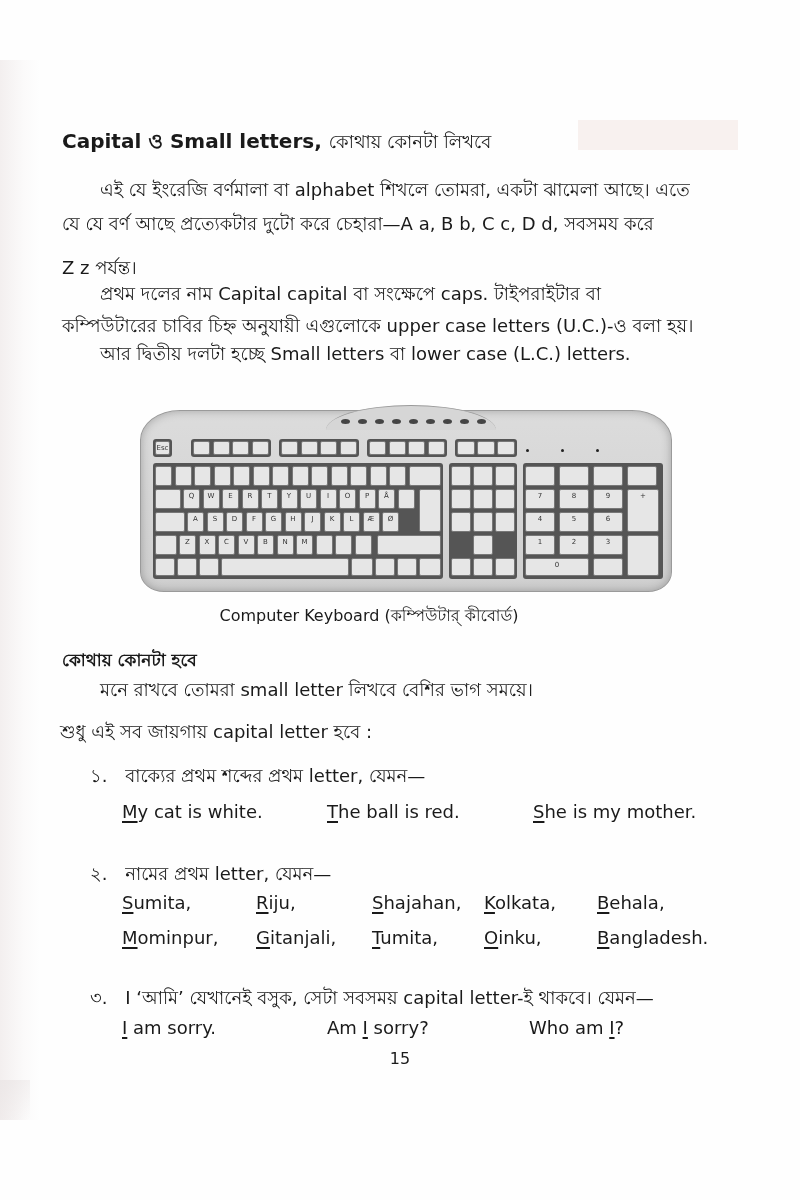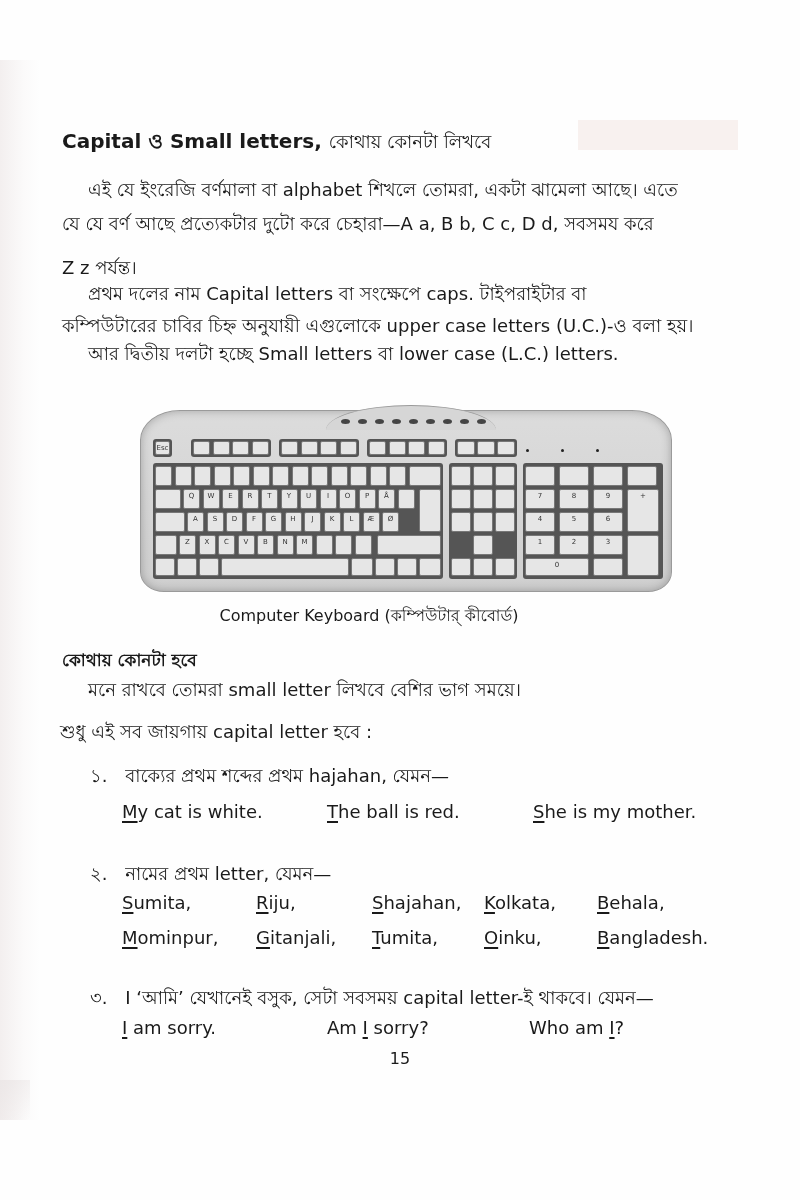--- a/index.html
+++ b/index.html
@@ -17,21 +17,21 @@
       position: absolute; left: 0; top: 1080px; width: 30px; height: 40px;
       background: linear-gradient(to bottom right, #ece7e7, rgba(254,254,254,0));
     }
     .stain {
       position: absolute; left: 578px; top: 120px; width: 160px; height: 30px;
       background: rgba(244, 232, 228, 0.6);
     }
     .line { position: absolute; white-space: nowrap; font-size: 18px; line-height: 24px; }
     .title { left: 62px; top: 129px; font-size: 20px; font-weight: bold; }
     .title .bn { font-weight: normal; font-size: 18px; }
-    .ind { left: 88px; }
+    .ind { left: 100px; }
     .nl  { left: 62px; }
     .caption { left: 0; width: 738px; text-align: center; top: 604px; font-size: 16px; }
     .subhead { left: 62px; top: 648px; font-weight: bold; font-size: 17px; }
     .ex { font-size: 18px; }
     u { text-decoration: underline; text-underline-offset: 3px; text-decoration-thickness: 1.5px; }
     .grid-name { position: absolute; font-size: 18px; white-space: nowrap; }
     .page-number { left: 0; width: 800px; text-align: center; top: 1047px; font-size: 16px; }
 
     
     .keyboard {
@@ -62,21 +62,21 @@
 
 <div class="line title">
   <span>Capital ও Small letters,</span>
   <span class="bn">কোথায় কোনটা লিখবে</span>
 </div>
 
 <div class="line ind" style="top:178px">এই যে ইংরেজি বর্ণমালা বা alphabet শিখলে তোমরা, একটা ঝামেলা আছে। এতে</div>
 <div class="line nl" style="top:212px">যে যে বর্ণ আছে প্রত্যেকটার দুটো করে চেহারা—A a, B b, C c, D d, সবসময করে</div>
 <div class="line nl" style="top:256px">Z z পর্যন্ত।</div>
 
-<div class="line ind" style="top:282px">প্রথম দলের নাম Capital letters বা সংক্ষেপে caps. টাইপরাইটার বা</div>
+<div class="line ind" style="top:282px">প্রথম দলের নাম Capital capital বা সংক্ষেপে caps. টাইপরাইটার বা</div>
 <div class="line nl" style="top:314px">কম্পিউটারের চাবির চিহ্ন অনুযায়ী এগুলোকে upper case letters (U.C.)-ও বলা হয়।</div>
 <div class="line ind" style="top:342px">আর দ্বিতীয় দলটা হচ্ছে Small letters বা lower case (L.C.) letters.</div>
 
 <div class="keyboard" id="kb">
   <div class="kb-hump"></div>
 <div class="media-btn" style="left: 200px; top: 8px; width: 9px; height: 5px;"></div>
     <div class="media-btn" style="left: 217px; top: 8px; width: 9px; height: 5px;"></div>
     <div class="media-btn" style="left: 234px; top: 8px; width: 9px; height: 5px;"></div>
     <div class="media-btn" style="left: 251px; top: 8px; width: 9px; height: 5px;"></div>
     <div class="media-btn" style="left: 268px; top: 8px; width: 9px; height: 5px;"></div>
@@ -204,21 +204,21 @@
   </div>
 
 <div class="line caption">Computer Keyboard (কম্পিউটার্ কীবোর্ড)</div>
 
 <div class="line subhead">কোথায় কোনটা হবে</div>
 <div class="line ind" style="top:678px">মনে রাখবে তোমরা small letter লিখবে বেশির ভাগ সময়ে।</div>
 <div class="line" style="left:60px; top:720px">শুধু এই সব জায়গায় capital letter হবে :</div>
 
 <div class="line" style="left:90px; top:764px">
   <span>১.</span>
-  <span style="margin-left:12px">বাক্যের প্রথম শব্দের প্রথম hajahan, যেমন—</span>
+  <span style="margin-left:12px">বাক্যের প্রথম শব্দের প্রথম letter, যেমন—</span>
 </div>
 <div class="line ex" style="left:122px; top:800px"><u>M</u><span>y cat is white.</span></div>
 <div class="line ex" style="left:327px; top:800px"><u>T</u><span>he ball is red.</span></div>
 <div class="line ex" style="left:533px; top:800px"><u>S</u><span>he is my mother.</span></div>
 
 <div class="line" style="left:90px; top:862px">
   <span>২.</span>
   <span style="margin-left:12px">নামের প্রথম letter, যেমন—</span>
 </div>
 <div class="grid-name" style="left:122px; top:892px"><u>S</u><span>umita,</span></div>

